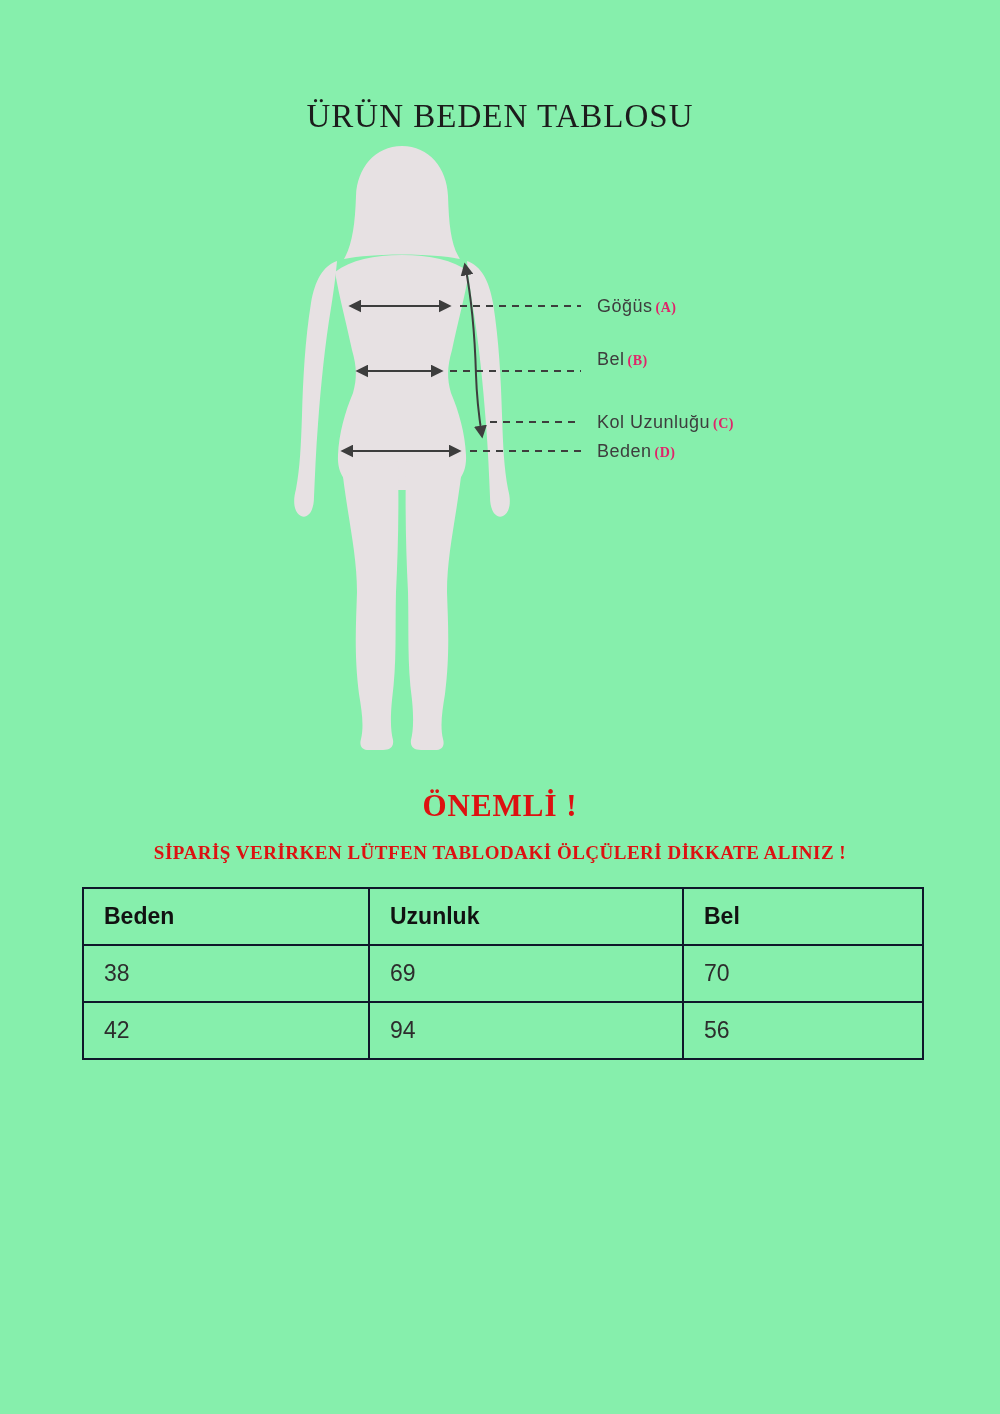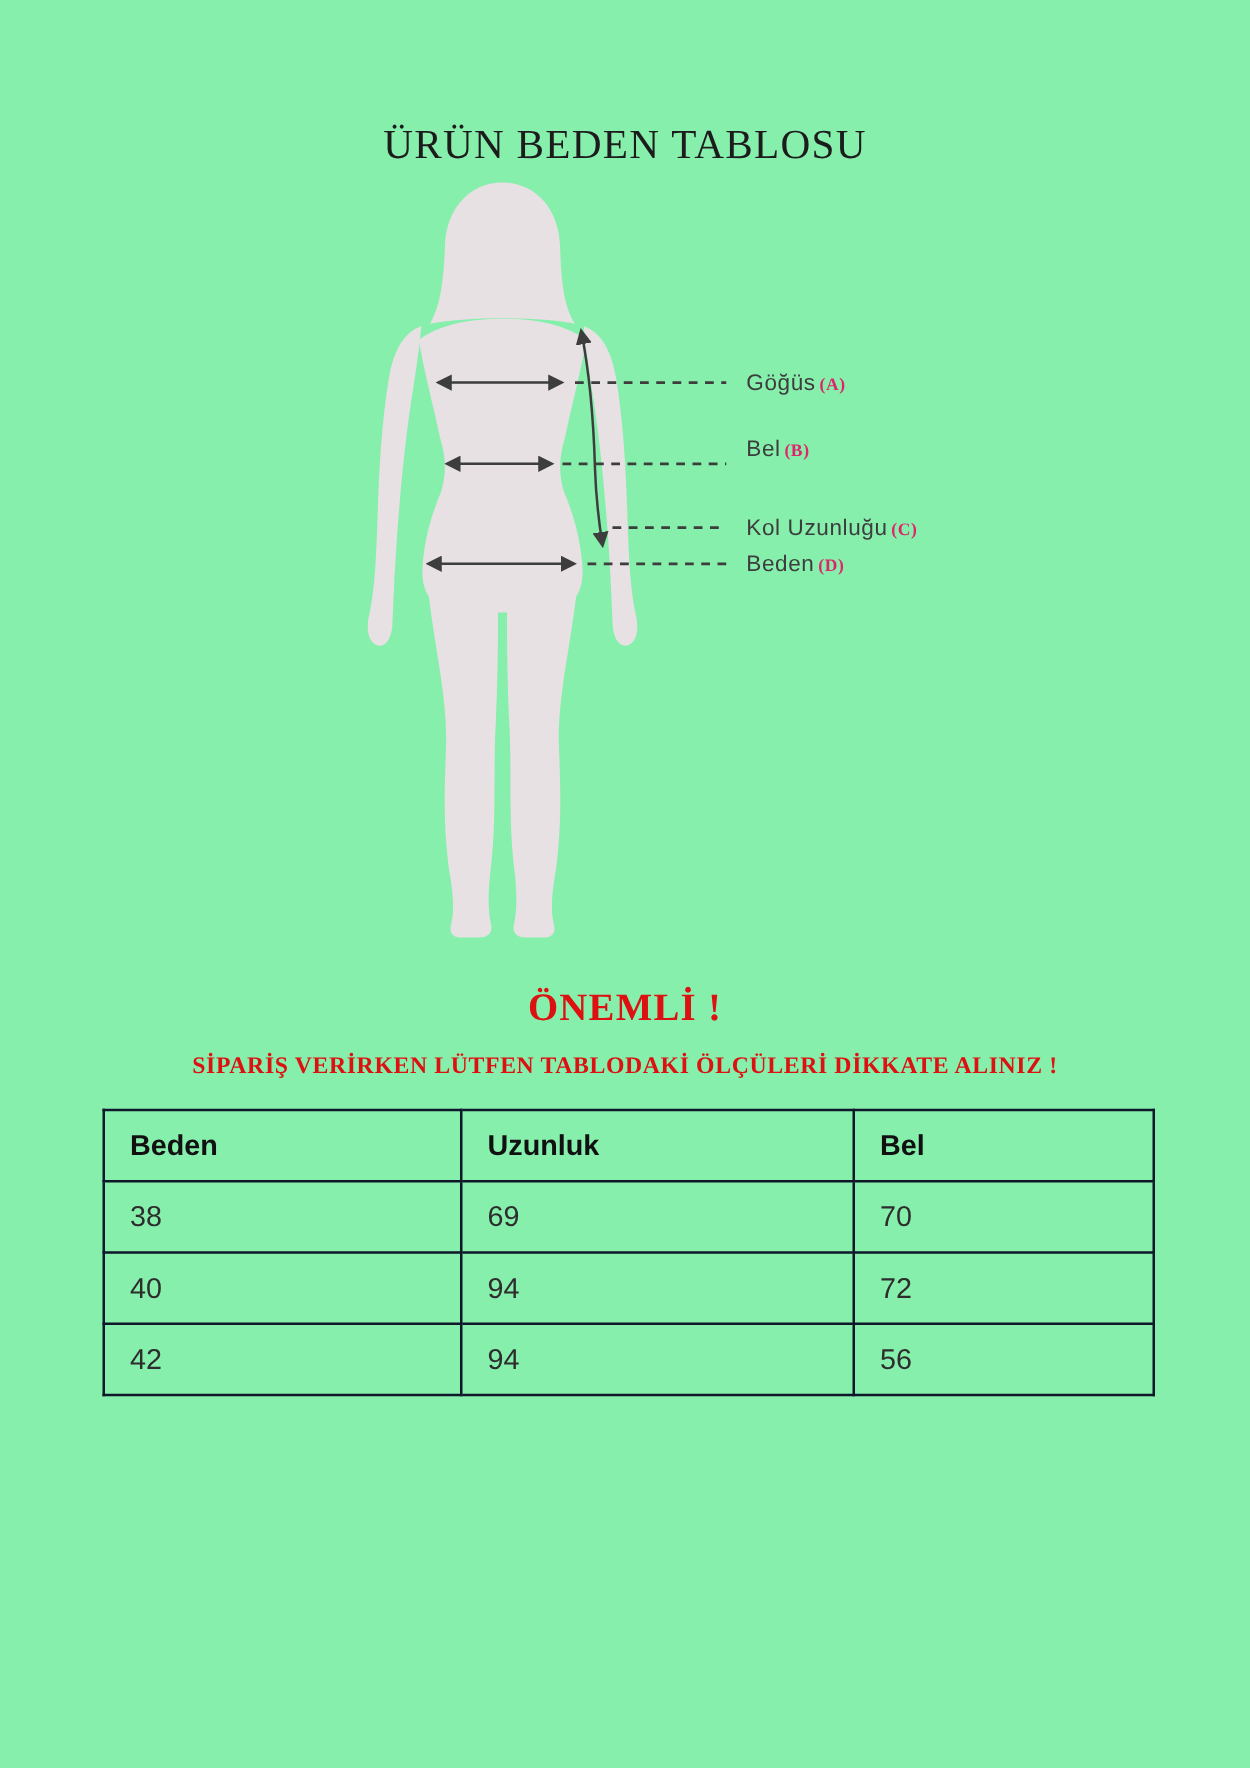--- a/index.html
+++ b/index.html
@@ -155,25 +155,20 @@
         <th>Bel</th>
       </tr>
     </thead>
     <tbody>
       <tr>
         <td>38</td>
         <td>69</td>
         <td>70</td>
       </tr>
       <tr>
-        <td>40</td>
-        <td>94</td>
-        <td>72</td>
-      </tr>
-      <tr>
         <td>42</td>
         <td>94</td>
         <td>56</td>
       </tr>
     </tbody>
   </table>
 
 </div>
 
 </body></html>

